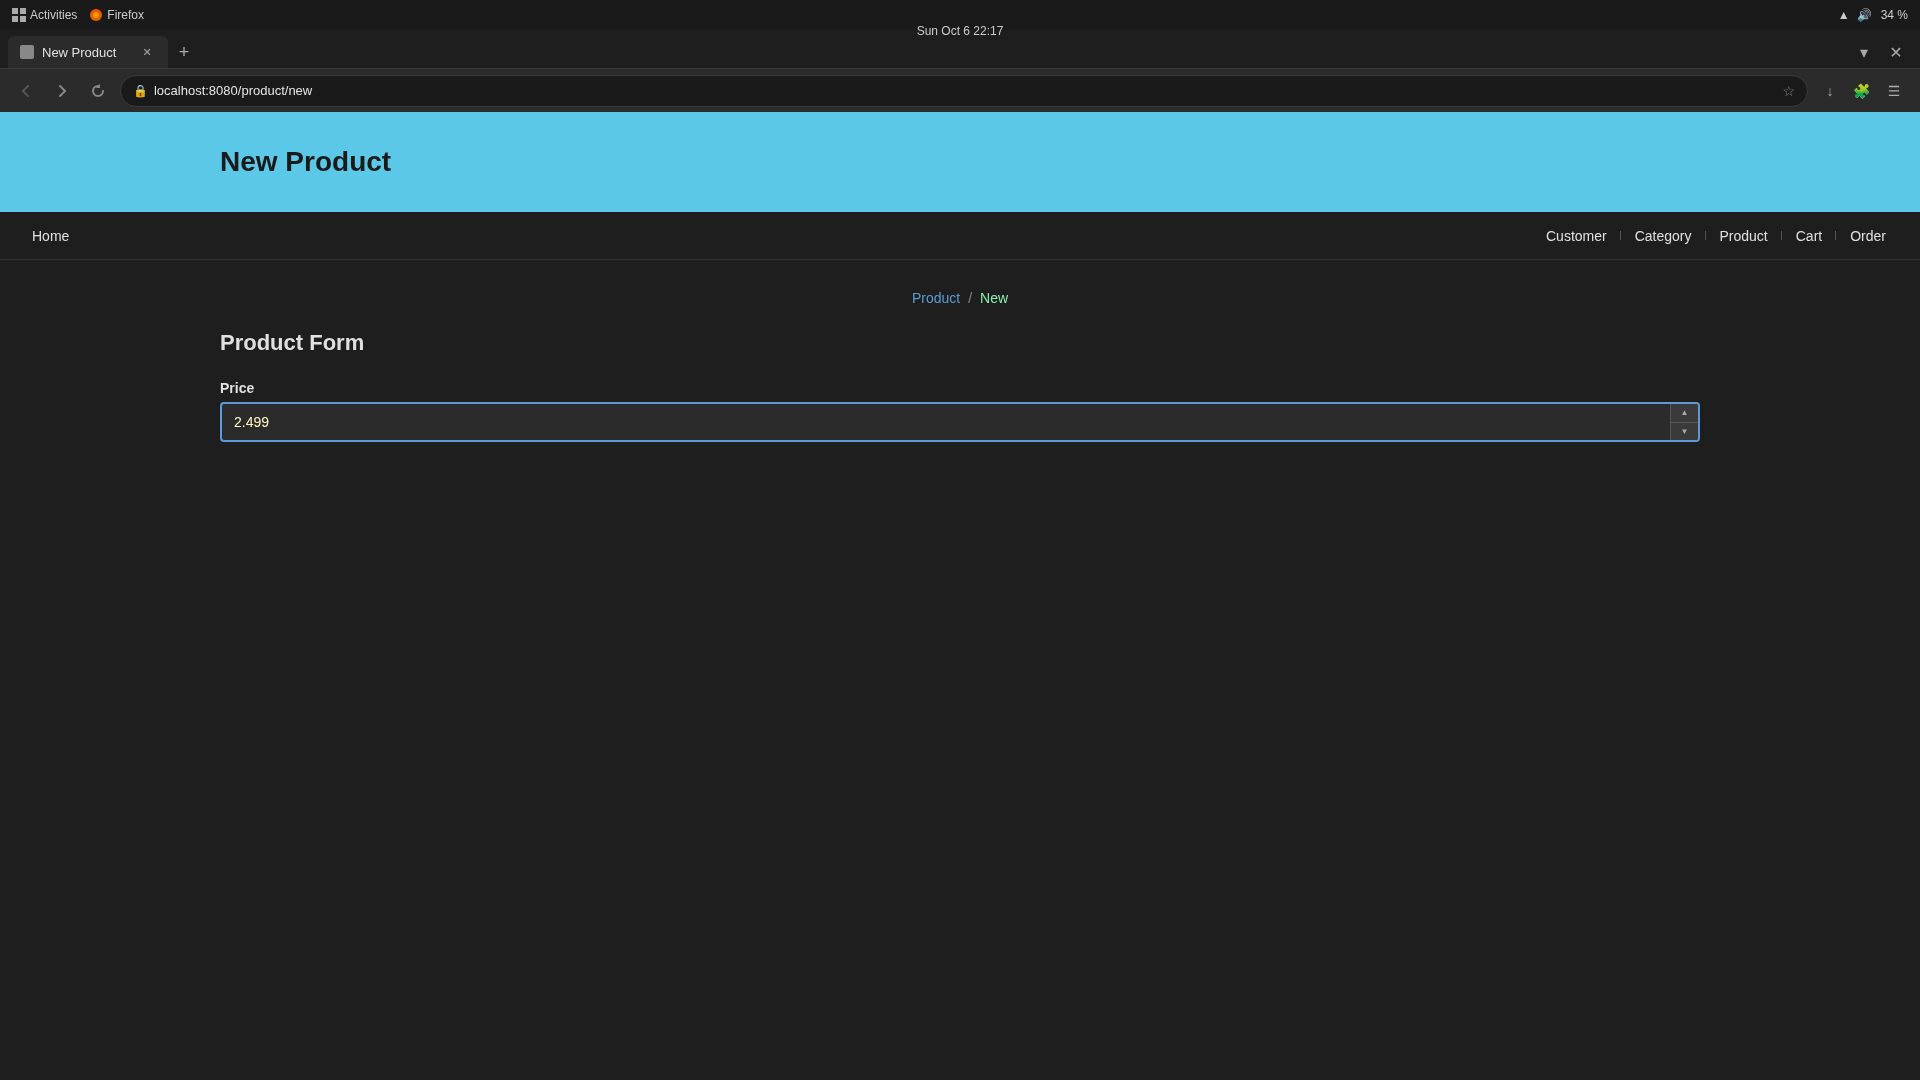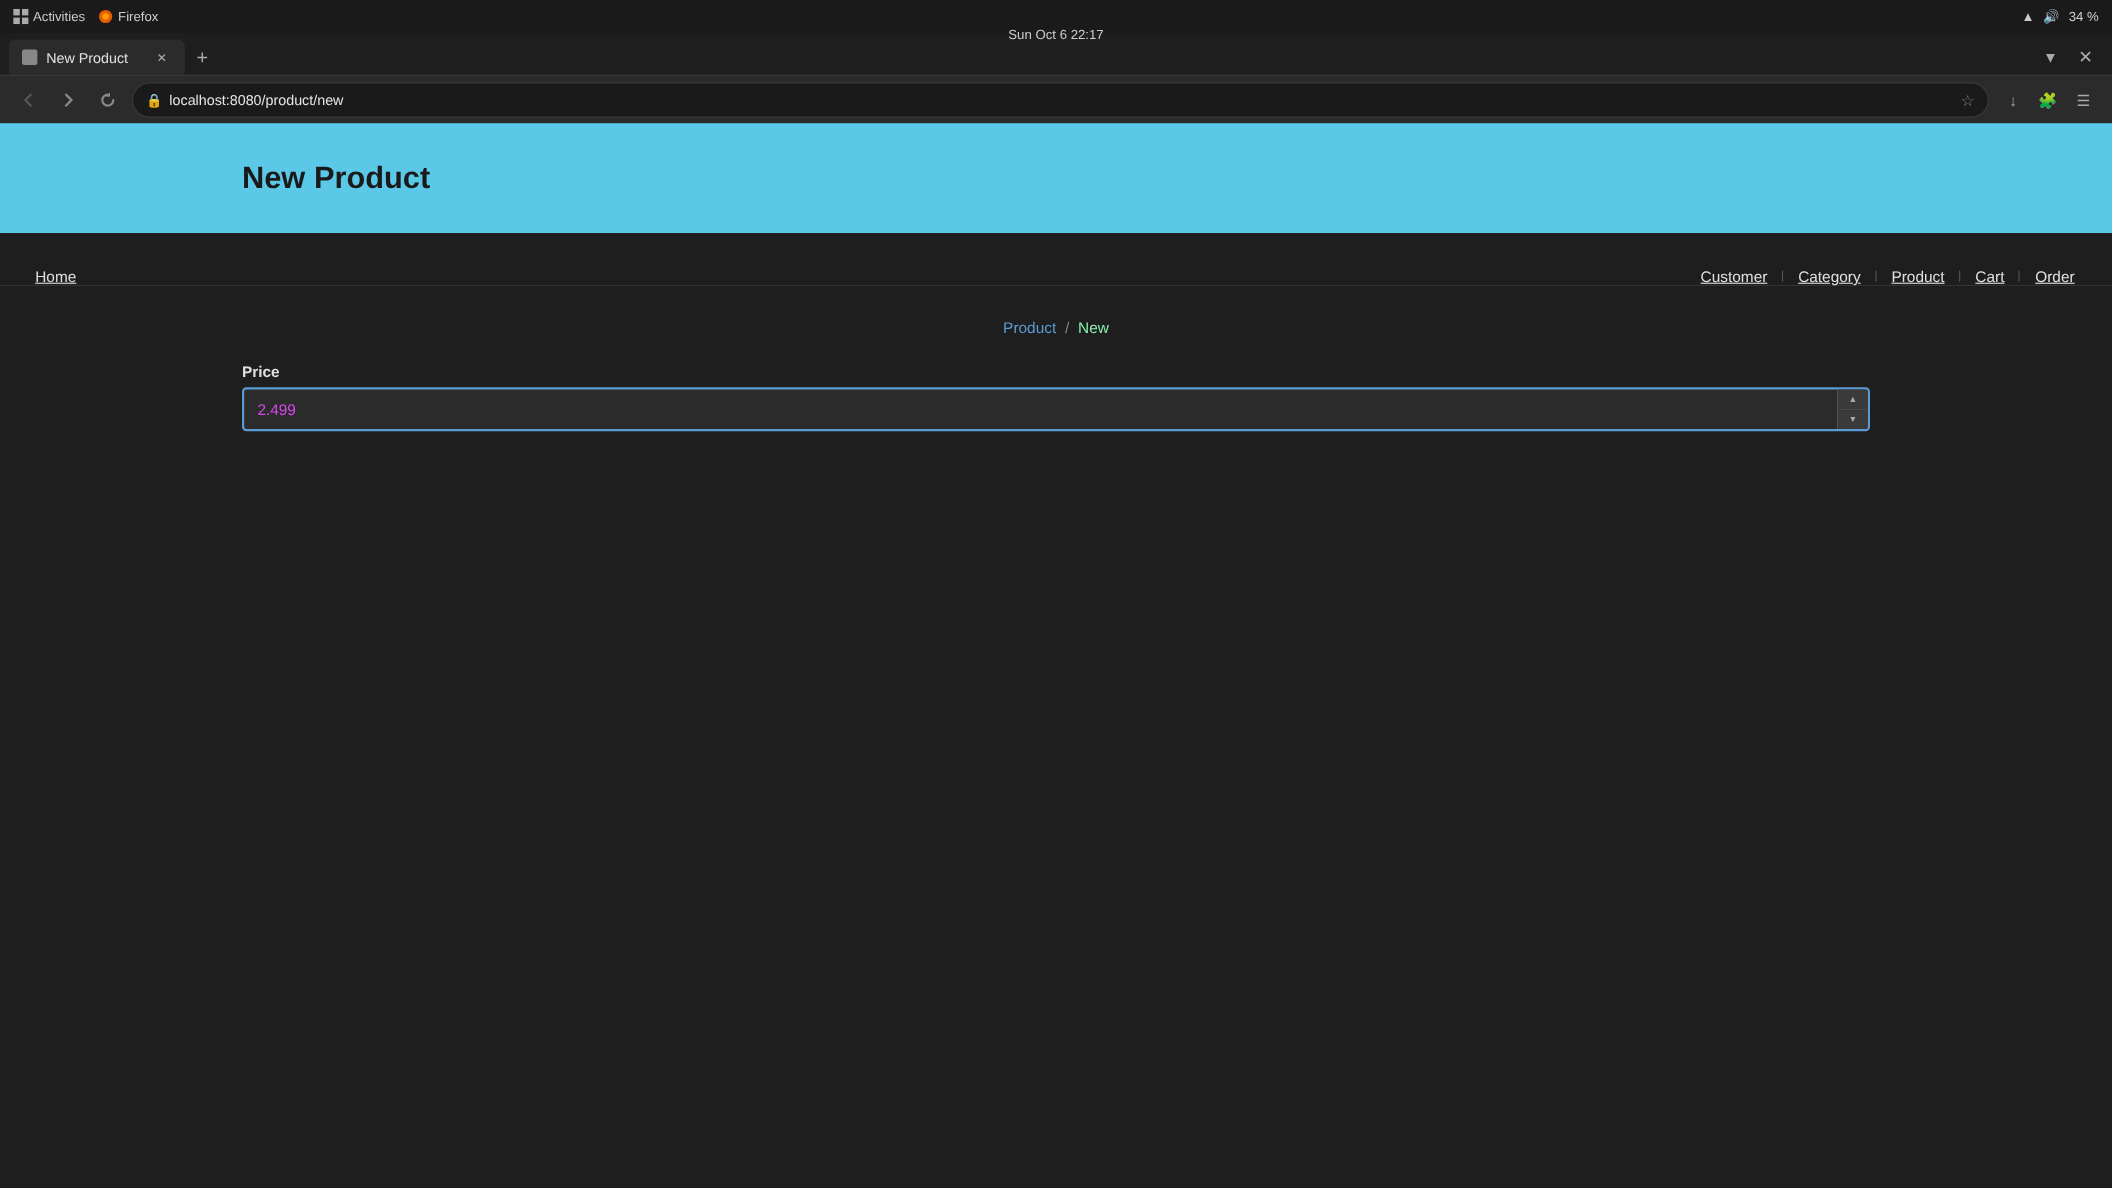--- a/index.html
+++ b/index.html
@@ -222,24 +222,23 @@
       font-size: 28px;
       font-weight: bold;
       color: #1a1a1a;
     }
 
     
     .site-nav {
       background: #1e1e1e;
       height: 48px;
       display: flex;
-      align-items: flex-end;
+      align-items: center;
       padding: 0 20px;
       border-bottom: 1px solid #333;
-      text-decoration: underline;
     }
     .site-nav-left {
       display: flex;
       align-items: center;
     }
     .site-nav-home {
       font-size: 14px;
       color: #e0e0e0;
       cursor: pointer;
       padding: 0 12px;
@@ -329,21 +328,21 @@
       width: 100%;
     }
     .number-input-wrapper input {
       width: 100%;
       height: 40px;
       background: #2b2b2b;
       border: 2px solid #5b9bd5;
       border-radius: 4px;
       padding: 0 36px 0 12px;
       font-size: 14px;
-      color: #d946ef;
+      color: #fef9c3;
       outline: none;
     }
     .number-input-spinner {
       position: absolute;
       right: 2px;
       top: 2px;
       bottom: 2px;
       width: 28px;
       display: flex;
       flex-direction: column;
@@ -479,20 +478,21 @@
   </div>
 
   <div class="main-content">
 
     <div class="breadcrumb">
       <a class="breadcrumb-link">Product</a>
       <span class="breadcrumb-separator">/</span>
       <span class="breadcrumb-current">New</span>
     </div>
 
+    <h2 class="form-title">Product Form</h2>
 
 
     <div class="form-group form-section">
       <label class="form-label">Price</label>
       <div class="number-input-wrapper">
         <input type="number" value="2.499" step="0.01" style="">
         <div class="number-input-spinner">
           <button class="spinner-btn spinner-up">▲</button>
           <button class="spinner-btn spinner-down">▼</button>
         </div>

